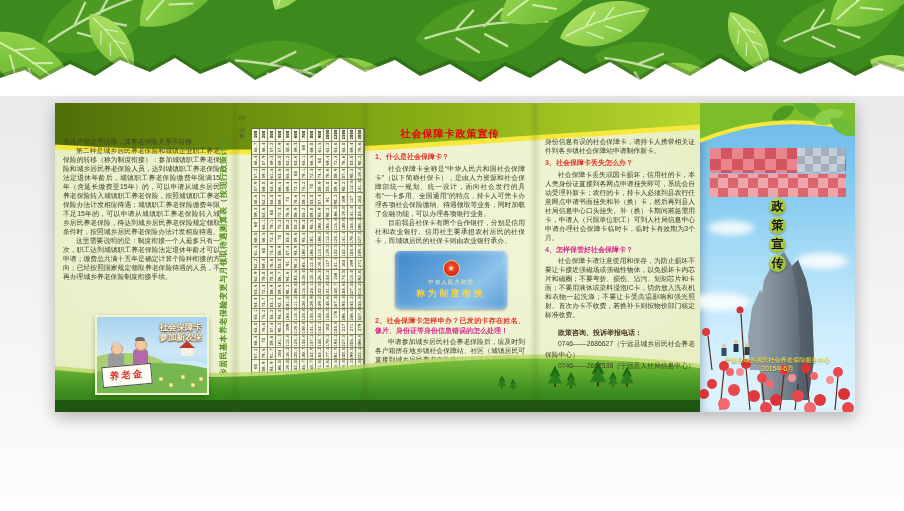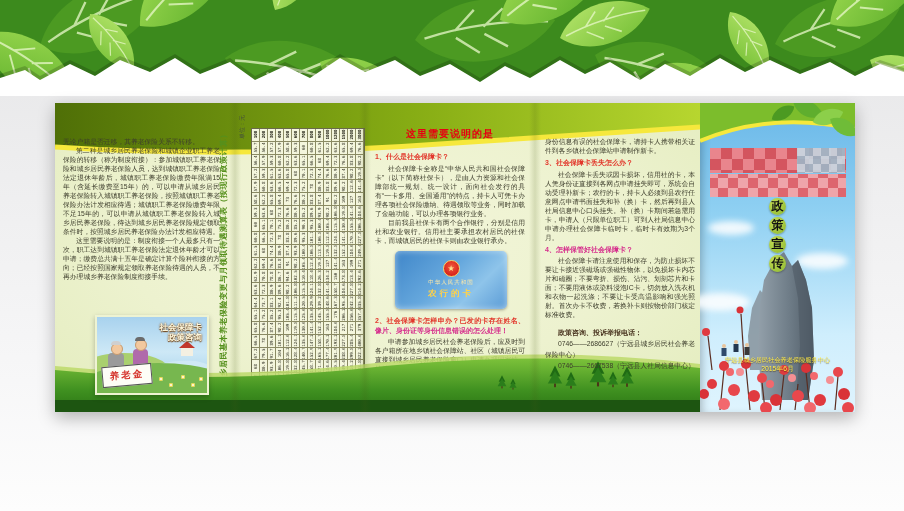--- a/index.html
+++ b/index.html
@@ -176,21 +176,21 @@
       </div>
 
       <div class="cartoon">
         <div class="c-hill-far"></div>
         <div class="c-river"></div>
         <div class="c-hill"></div>
         <div class="c-house-roof"></div>
         <div class="c-house"></div>
         <div class="c-slogan">
           <div>社会保障卡</div>
-          <div>政策咨询</div>
+          <div>参加新农保</div>
         </div>
         <div class="c-man-body"></div>
         <div class="c-wom-body"></div>
         <div class="c-man-head"></div>
         <div class="c-man-hair"></div>
         <div class="c-wom-head"></div>
         <div class="c-wom-hair"></div>
         <div class="c-sign">
           <span>养老金</span>
         </div>
@@ -1125,30 +1125,30 @@
                 <span>343</span>
               </div>
               <div class="tcell">
                 <span>487</span>
               </div>
             </div>
           </div>
       </div>
 
       <div class="panel" style="left:310px;width:170px;">
-        <div class="p3-title">这里需要说明的是</div>
+        <div class="p3-title">社会保障卡政策宣传</div>
         <div class="p3-text bodytxt">
           <div class="sechead red">1、什么是社会保障卡？</div>
           <p class="indent">社会保障卡全称是“中华人民共和国社会保障卡”（以下简称社保卡），是由人力资源和社会保障部统一规划、统一设计，面向社会发行的具有“一卡多用、全国通用”的特点，持卡人可凭卡办理各项社会保险缴纳、待遇领取等业务，同时加载了金融功能，可以办理各项银行业务。</p>
           <p class="indent">目前我县社保卡有两个合作银行，分别是信用社和农业银行。信用社主要承担农村居民的社保卡，而城镇居民的社保卡则由农业银行承办。</p>
         </div>
         <div class="ss-card">
           <div class="emblem">★</div>
           <div class="card-country">中华人民共和国</div>
-          <div class="card-name">农行的卡</div>
+          <div class="card-name">称为制度衔接</div>
         </div>
         <div class="p3-text2 bodytxt">
           <div class="sechead"><span class="red">2、社会保障卡怎样申办？已发的卡存在姓名、</span><span class="magenta">像片、身份证等身份信息错误的怎么处理！</span></div>
           <p class="indent">申请参加城乡居民社会养老保险后，应及时到各户籍所在地乡镇社会保障站、社区（城镇居民可直接到城乡居民养老保险窗口）申请办理国家统一的社会保障卡。申请人需提供本人的二代身份证和一寸免冠白底的彩色证件照电子版。对于已发存在</p>
         </div>
       </div>
 
       <div class="panel" style="left:480px;width:165px;z-index:4;">
         <div class="p4-text bodytxt">
           <p>身份信息有误的社会保障卡，请持卡人携带相关证件到各乡镇社会保障站申请制作新卡。</p>

